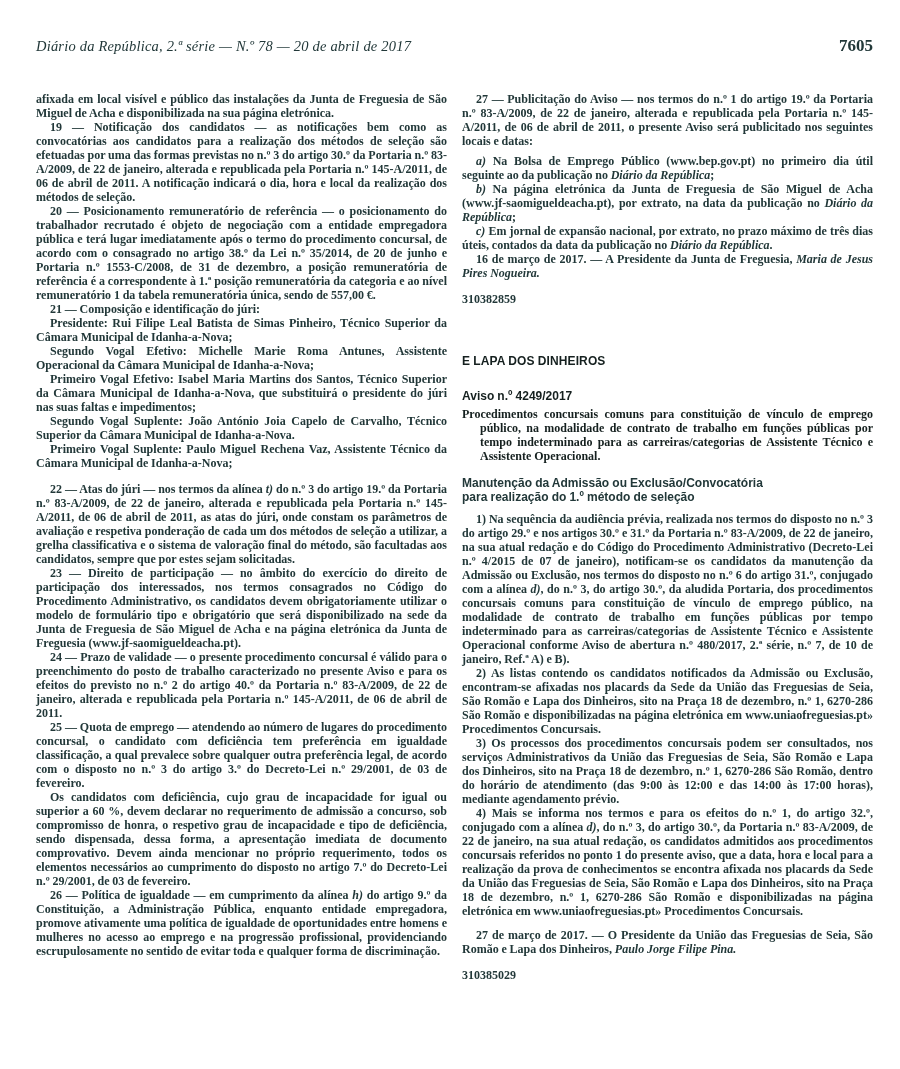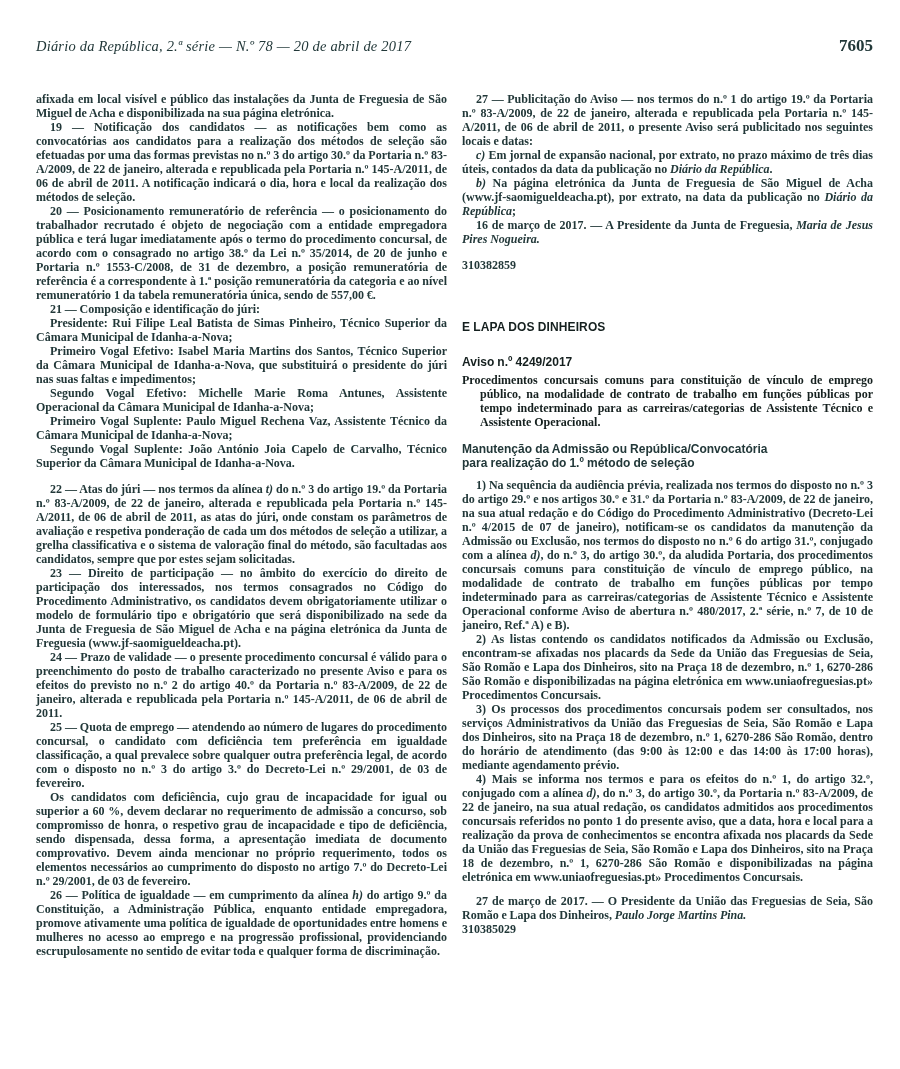--- a/index.html
+++ b/index.html
@@ -59,42 +59,43 @@
     <span class="jline">Diário da República, 2.ª série — N.º 78 — 20 de abril de 2017</span>
     <span class="pnum">7605</span>
   </header>
   <main class="cols">
     <div class="col">
         <p class="blk s-pf"><span>afixada em local visível e público das instalações da Junta de Freguesia de São Miguel de Acha e disponibilizada na sua página eletrónica.</span></p>
         <p class="blk s-p"><span>19 — Notificação dos candidatos — as notificações bem como as convocatórias aos candidatos para a realização dos métodos de seleção são efetuadas por uma das formas previstas no n.º 3 do artigo 30.º da Portaria n.º 83-A/2009, de 22 de janeiro, alterada e republicada pela Portaria n.º 145-A/2011, de 06 de abril de 2011. A notificação indicará o dia, hora e local da realização dos métodos de seleção.</span></p>
         <p class="blk s-p"><span>20 — Posicionamento remuneratório de referência — o posicionamento do trabalhador recrutado é objeto de negociação com a entidade empregadora pública e terá lugar imediatamente após o termo do procedimento concursal, de acordo com o consagrado no artigo 38.º da Lei n.º 35/2014, de 20 de junho e Portaria n.º 1553-C/2008, de 31 de dezembro, a posição remuneratória de referência é a correspondente à 1.ª posição remuneratória da categoria e ao nível remuneratório 1 da tabela remuneratória única, sendo de 557,00 €.</span></p>
         <p class="blk s-p"><span>21 — Composição e identificação do júri:</span></p>
         <p class="blk s-p" style=""><span>Presidente: Rui Filipe Leal Batista de Simas Pinheiro, Técnico Superior da Câmara Municipal de Idanha-a-Nova;</span></p>
+        <p class="blk s-p"><span>Segundo Vogal Efetivo: Michelle Marie Roma Antunes, Assistente Operacional da Câmara Municipal de Idanha-a-Nova;</span></p>
         <p class="blk s-p"><span>Primeiro Vogal Efetivo: Isabel Maria Martins dos Santos, Técnico Superior da Câmara Municipal de Idanha-a-Nova, que substituirá o presidente do júri nas suas faltas e impedimentos;</span></p>
-        <p class="blk s-p"><span>Segundo Vogal Efetivo: Michelle Marie Roma Antunes, Assistente Operacional da Câmara Municipal de Idanha-a-Nova;</span></p>
+        <p class="blk s-p"><span>Segundo Vogal Suplente: João António Joia Capelo de Carvalho, Técnico Superior da Câmara Municipal de Idanha-a-Nova.</span></p>
         <p class="blk s-p"><span>Primeiro Vogal Suplente: Paulo Miguel Rechena Vaz, Assistente Técnico da Câmara Municipal de Idanha-a-Nova;</span></p>
-        <p class="blk s-p"><span>Segundo Vogal Suplente: João António Joia Capelo de Carvalho, Técnico Superior da Câmara Municipal de Idanha-a-Nova.</span></p>
         <p class="blk s-p" style="margin-top: 12px;"><span>22 — Atas do júri — nos termos da alínea </span><span class="it">t)</span><span> do n.º 3 do artigo 19.º da Portaria n.º 83-A/2009, de 22 de janeiro, alterada e republicada pela Portaria n.º 145-A/2011, de 06 de abril de 2011, as atas do júri, onde constam os parâmetros de avaliação e respetiva ponderação de cada um dos métodos de seleção a utilizar, a grelha classificativa e o sistema de valoração final do método, são facultadas aos candidatos, sempre que por estes sejam solicitadas.</span></p>
         <p class="blk s-p"><span>23 — Direito de participação — no âmbito do exercício do direito de participação dos interessados, nos termos consagrados no Código do Procedimento Administrativo, os candidatos devem obrigatoriamente utilizar o modelo de formulário tipo e obrigatório que será disponibilizado na sede da Junta de Freguesia de São Miguel de Acha e na página eletrónica da Junta de Freguesia (www.jf-saomigueldeacha.pt).</span></p>
         <p class="blk s-p"><span>24 — Prazo de validade — o presente procedimento concursal é válido para o preenchimento do posto de trabalho caracterizado no presente Aviso e para os efeitos do previsto no n.º 2 do artigo 40.º da Portaria n.º 83-A/2009, de 22 de janeiro, alterada e republicada pela Portaria n.º 145-A/2011, de 06 de abril de 2011.</span></p>
         <p class="blk s-p"><span>25 — Quota de emprego — atendendo ao número de lugares do procedimento concursal, o candidato com deficiência tem preferência em igualdade classificação, a qual prevalece sobre qualquer outra preferência legal, de acordo com o disposto no n.º 3 do artigo 3.º do Decreto-Lei n.º 29/2001, de 03 de fevereiro.</span></p>
         <p class="blk s-p"><span>Os candidatos com deficiência, cujo grau de incapacidade for igual ou superior a 60 %, devem declarar no requerimento de admissão a concurso, sob compromisso de honra, o respetivo grau de incapacidade e tipo de deficiência, sendo dispensada, dessa forma, a apresentação imediata de documento comprovativo. Devem ainda mencionar no próprio requerimento, todos os elementos necessários ao cumprimento do disposto no artigo 7.º do Decreto-Lei n.º 29/2001, de 03 de fevereiro.</span></p>
         <p class="blk s-p"><span>26 — Política de igualdade — em cumprimento da alínea </span><span class="it">h)</span><span> do artigo 9.º da Constituição, a Administração Pública, enquanto entidade empregadora, promove ativamente uma política de igualdade de oportunidades entre homens e mulheres no acesso ao emprego e na progressão profissional, providenciando escrupulosamente no sentido de evitar toda e qualquer forma de discriminação.</span></p>
       </div>
     <div class="col">
         <p class="blk s-p"><span>27 — Publicitação do Aviso — nos termos do n.º 1 do artigo 19.º da Portaria n.º 83-A/2009, de 22 de janeiro, alterada e republicada pela Portaria n.º 145-A/2011, de 06 de abril de 2011, o presente Aviso será publicitado nos seguintes locais e datas:</span></p>
+        <p class="blk s-p" style="margin-top: 6px;"><span class="it">a)</span><span> Na Bolsa de Emprego Público (www.bep.gov.pt) no primeiro dia útil seguinte ao da publicação no </span><span class="it">Diário da República</span><span>;</span></p>
+        <p class="blk s-p"><span class="it">b)</span><span> Na página eletrónica da Junta de Freguesia de São Miguel de Acha (www.jf-saomigueldeacha.pt), por extrato, na data da publicação no </span><span class="it">Diário da República</span><span>;</span></p>
         <p class="blk s-p"><span class="it">c)</span><span> Em jornal de expansão nacional, por extrato, no prazo máximo de três dias úteis, contados da data da publicação no </span><span class="it">Diário da República</span><span>.</span></p>
-        <p class="blk s-p"><span class="it">b)</span><span> Na página eletrónica da Junta de Freguesia de São Miguel de Acha (www.jf-saomigueldeacha.pt), por extrato, na data da publicação no </span><span class="it">Diário da República</span><span>;</span></p>
         <p class="blk s-p" style=""><span>16 de março de 2017. — A Presidente da Junta de Freguesia, </span><span class="it">Maria de Jesus Pires Nogueira.</span></p>
         <p class="blk s-nr" style="margin-top: 12px;"><span>310382859</span></p>
         <p class="blk s-hc" style="margin-top: 34px;"><br><span>E LAPA DOS DINHEIROS</span></p>
         <p class="blk s-ha" style="margin-top: 21px;"><span>Aviso n.º 4249/2017</span></p>
         <p class="blk s-hb" style="margin-top: 4px;"><span>Procedimentos concursais comuns para constituição de vínculo de emprego público, na modalidade de contrato de trabalho em funções públicas por tempo indeterminado para as carreiras/categorias de Assistente Técnico e Assistente Operacional.</span></p>
-        <p class="blk s-hs" style="margin-top: 13px;"><span>Manutenção da Admissão ou República/Convocatória</span><br><span>para realização do 1.º método de seleção</span></p>
+        <p class="blk s-hs" style="margin-top: 13px;"><span>Manutenção da Admissão ou Exclusão/Convocatória</span><br><span>para realização do 1.º método de seleção</span></p>
         <p class="blk s-p" style="margin-top: 8px;"><span>1) Na sequência da audiência prévia, realizada nos termos do disposto no n.º 3 do artigo 29.º e nos artigos 30.º e 31.º da Portaria n.º 83-A/2009, de 22 de janeiro, na sua atual redação e do Código do Procedimento Administrativo (Decreto-Lei n.º 4/2015 de 07 de janeiro), notificam-se os candidatos da manutenção da Admissão ou Exclusão, nos termos do disposto no n.º 6 do artigo 31.º, conjugado com a alínea </span><span class="it">d)</span><span>, do n.º 3, do artigo 30.º, da aludida Portaria, dos procedimentos concursais comuns para constituição de vínculo de emprego público, na modalidade de contrato de trabalho em funções públicas por tempo indeterminado para as carreiras/categorias de Assistente Técnico e Assistente Operacional conforme Aviso de abertura n.º 480/2017, 2.ª série, n.º 7, de 10 de janeiro, Ref.ª A) e B).</span></p>
         <p class="blk s-p"><span>2) As listas contendo os candidatos notificados da Admissão ou Exclusão, encontram-se afixadas nos placards da Sede da União das Freguesias de Seia, São Romão e Lapa dos Dinheiros, sito na Praça 18 de dezembro, n.º 1, 6270-286 São Romão e disponibilizadas na página eletrónica em www.uniaofreguesias.pt» Procedimentos Concursais.</span></p>
         <p class="blk s-p"><span>3) Os processos dos procedimentos concursais podem ser consultados, nos serviços Administrativos da União das Freguesias de Seia, São Romão e Lapa dos Dinheiros, sito na Praça 18 de dezembro, n.º 1, 6270-286 São Romão, dentro do horário de atendimento (das 9:00 às 12:00 e das 14:00 às 17:00 horas), mediante agendamento prévio.</span></p>
         <p class="blk s-p"><span>4) Mais se informa nos termos e para os efeitos do n.º 1, do artigo 32.º, conjugado com a alínea </span><span class="it">d)</span><span>, do n.º 3, do artigo 30.º, da Portaria n.º 83-A/2009, de 22 de janeiro, na sua atual redação, os candidatos admitidos aos procedimentos concursais referidos no ponto 1 do presente aviso, que a data, hora e local para a realização da prova de conhecimentos se encontra afixada nos placards da Sede da União das Freguesias de Seia, São Romão e Lapa dos Dinheiros, sito na Praça 18 de dezembro, n.º 1, 6270-286 São Romão e disponibilizadas na página eletrónica em www.uniaofreguesias.pt» Procedimentos Concursais.</span></p>
-        <p class="blk s-p" style="margin-top: 10px;"><span>27 de março de 2017. — O Presidente da União das Freguesias de Seia, São Romão e Lapa dos Dinheiros, </span><span class="it">Paulo Jorge Martins Pina.</span></p>
-        <p class="blk s-nr" style="margin-top: 0;"><span>310385029</span></p>
+        <p class="blk s-p" style="margin-top: 10px;"><span>27 de março de 2017. — O Presidente da União das Freguesias de Seia, São Romão e Lapa dos Dinheiros, </span><span class="it">Paulo Jorge Filipe Pina.</span></p>
+        <p class="blk s-nr" style="margin-top: 12px;"><span>310385029</span></p>
       </div>
   </main>
 </div>
 
 </body></html>

